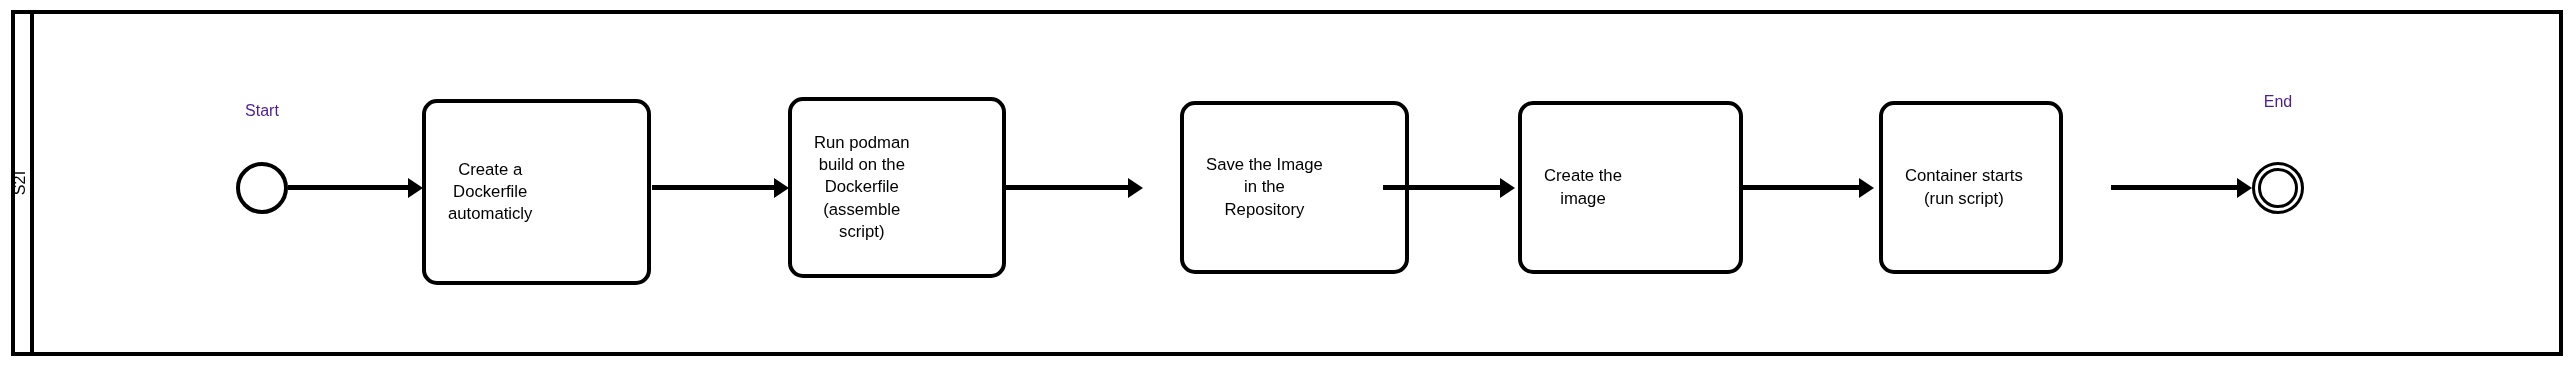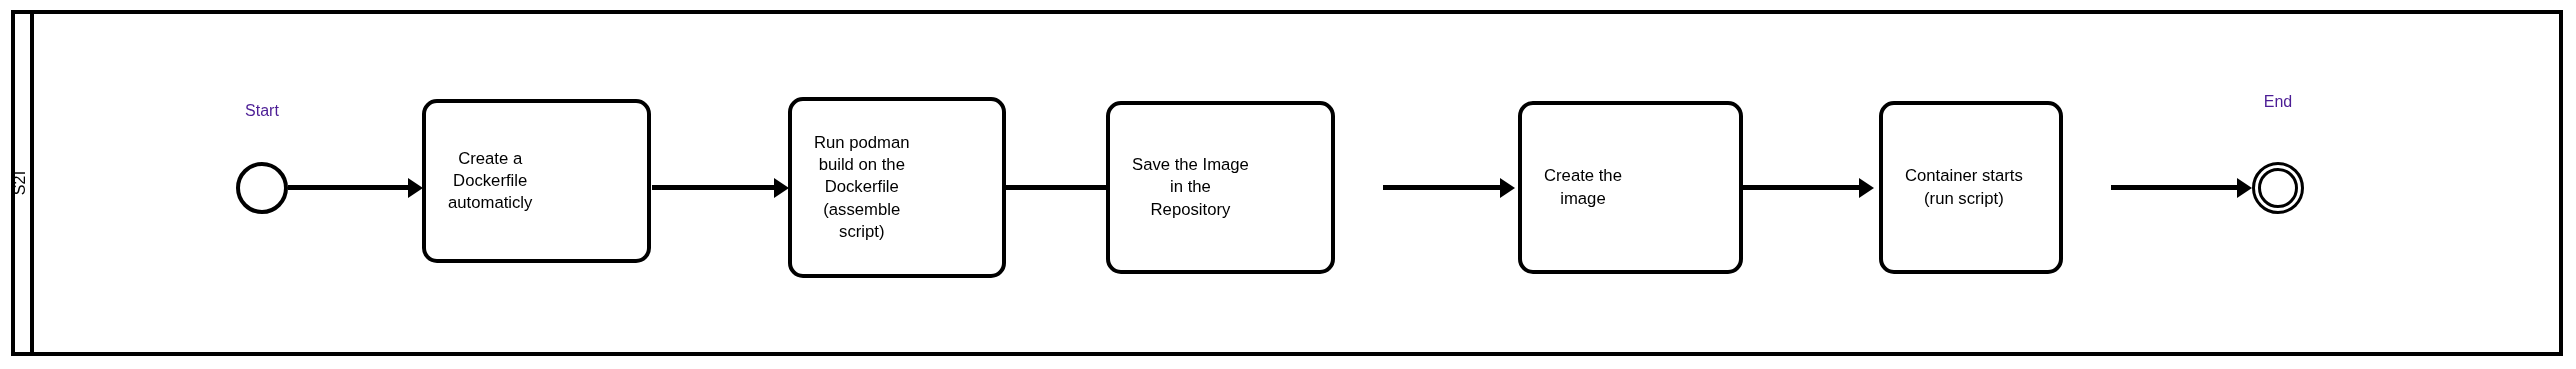--- a/index.html
+++ b/index.html
@@ -145,41 +145,41 @@
   <div class="lane-header">
     <span class="lane-label">S2I</span>
   </div>
 
   <div class="event-label start-label">Start</div>
   <div class="event start-event"></div>
 
   <div class="flow" style="left:288px; top:185px; width:120px;"></div>
   <div class="arrowhead" style="left:408px; top:178px;"></div>
 
-  <div class="task" style="left:422px; top:99px; width:229px; height:164px;">
+  <div class="task" style="left:422px; top:99px; width:229px; height:186px;">
     <span class="task-label">Create a
 Dockerfile
 automaticly</span>
   </div>
 
   <div class="flow" style="left:652px; top:185px; width:122px;"></div>
   <div class="arrowhead" style="left:774px; top:178px;"></div>
 
   <div class="task" style="left:788px; top:97px; width:218px; height:181px;">
     <span class="task-label">Run podman
 build on the
 Dockerfile
 (assemble
 script)</span>
   </div>
 
   <div class="flow" style="left:1006px; top:185px; width:122px;"></div>
   <div class="arrowhead" style="left:1128px; top:178px;"></div>
 
-  <div class="task" style="left:1106px; top:101px; width:229px; height:173px;">
+  <div class="task" style="left:1180px; top:101px; width:229px; height:173px;">
     <span class="task-label">Save the Image
 in the
 Repository</span>
   </div>
 
   <div class="flow" style="left:1383px; top:185px; width:117px;"></div>
   <div class="arrowhead" style="left:1500px; top:178px;"></div>
 
   <div class="task" style="left:1518px; top:101px; width:225px; height:173px;">
     <span class="task-label">Create the

